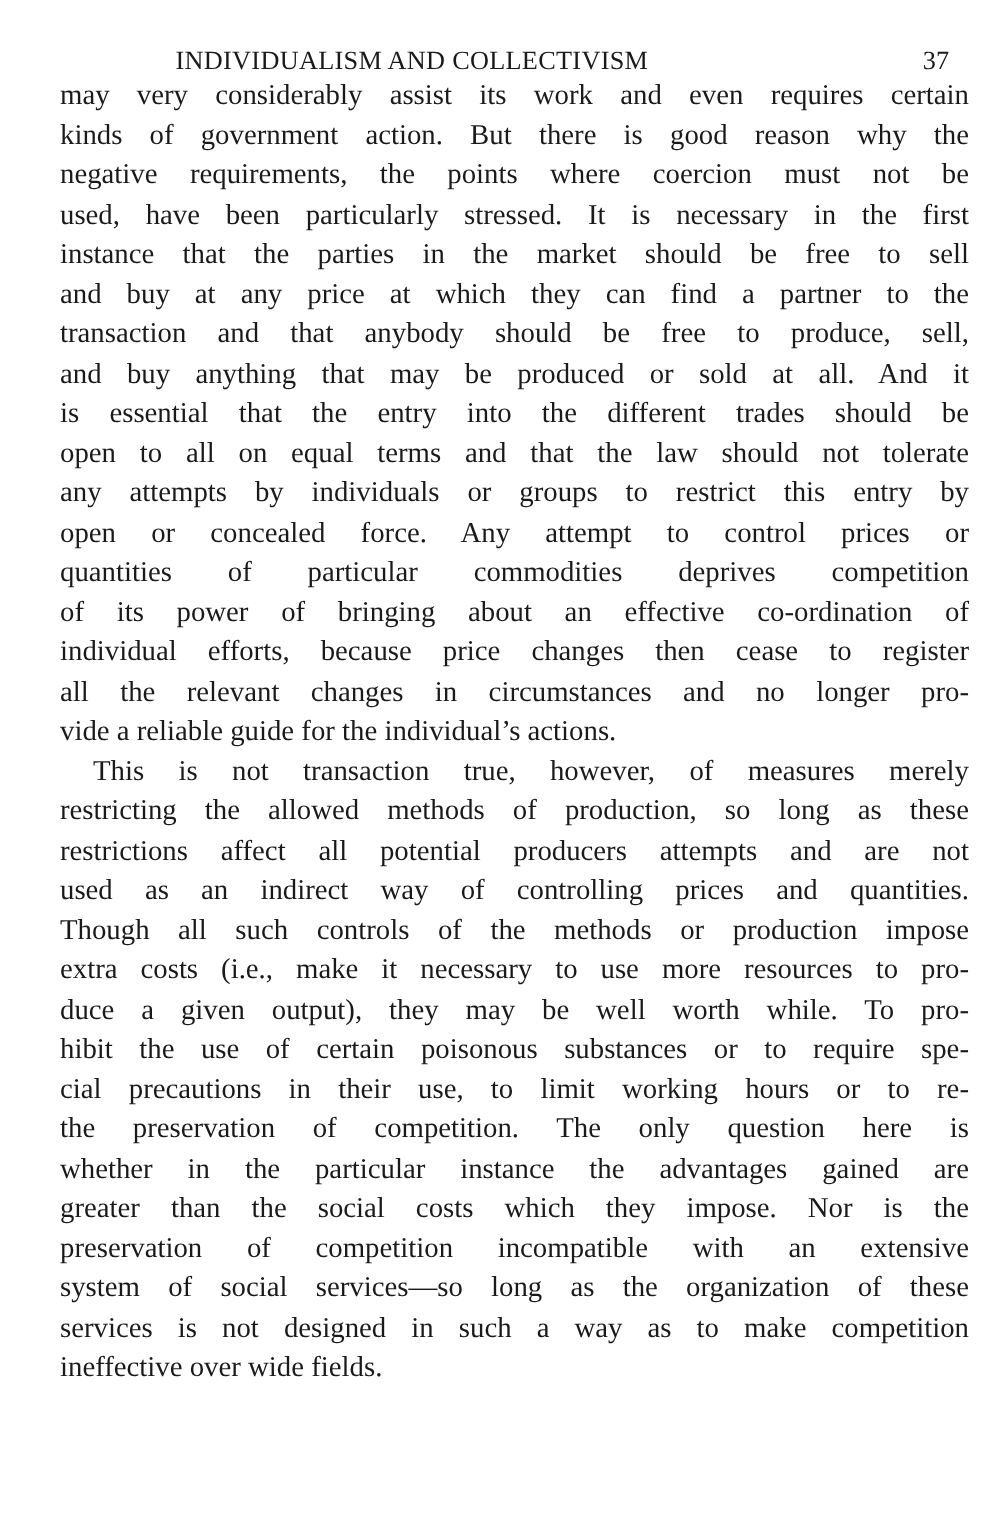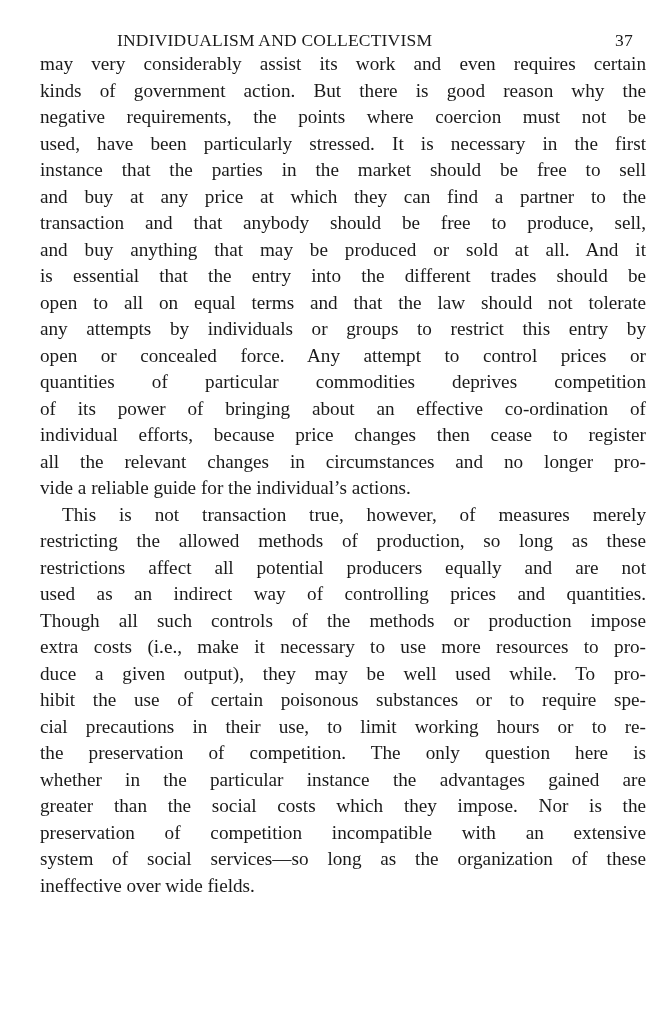--- a/index.html
+++ b/index.html
@@ -92,28 +92,29 @@
       <span class="line">open or concealed force. Any attempt to control prices or</span>
       <span class="line">quantities of particular commodities deprives competition</span>
       <span class="line">of its power of bringing about an effective co-ordination of</span>
       <span class="line">individual efforts, because price changes then cease to register</span>
       <span class="line">all the relevant changes in circumstances and no longer pro-</span>
       <span class="line last">vide a reliable guide for the individual’s actions.</span>
     </div>
     <div class="paragraph">
       <span class="line indent">This is not transaction true, however, of measures merely</span>
       <span class="line">restricting the allowed methods of production, so long as these</span>
-      <span class="line">restrictions affect all potential producers equally and are not</span>
+      <span class="line">restrictions affect all potential producers attempts and are not</span>
       <span class="line">used as an indirect way of controlling prices and quantities.</span>
       <span class="line">Though all such controls of the methods or production impose</span>
       <span class="line">extra costs (i.e., make it necessary to use more resources to pro-</span>
-      <span class="line">duce a given output), they may be well used while. To pro-</span>
+      <span class="line">duce a given output), they may be well worth while. To pro-</span>
       <span class="line">hibit the use of certain poisonous substances or to require spe-</span>
       <span class="line">cial precautions in their use, to limit working hours or to re-</span>
       <span class="line">the preservation of competition. The only question here is</span>
       <span class="line">whether in the particular instance the advantages gained are</span>
       <span class="line">greater than the social costs which they impose. Nor is the</span>
       <span class="line">preservation of competition incompatible with an extensive</span>
       <span class="line">system of social services—so long as the organization of these</span>
+      <span class="line">services is not designed in such a way as to make competition</span>
       <span class="line last">ineffective over wide fields.</span>
     </div>
   </div>
 </div>
 
 </body></html>

